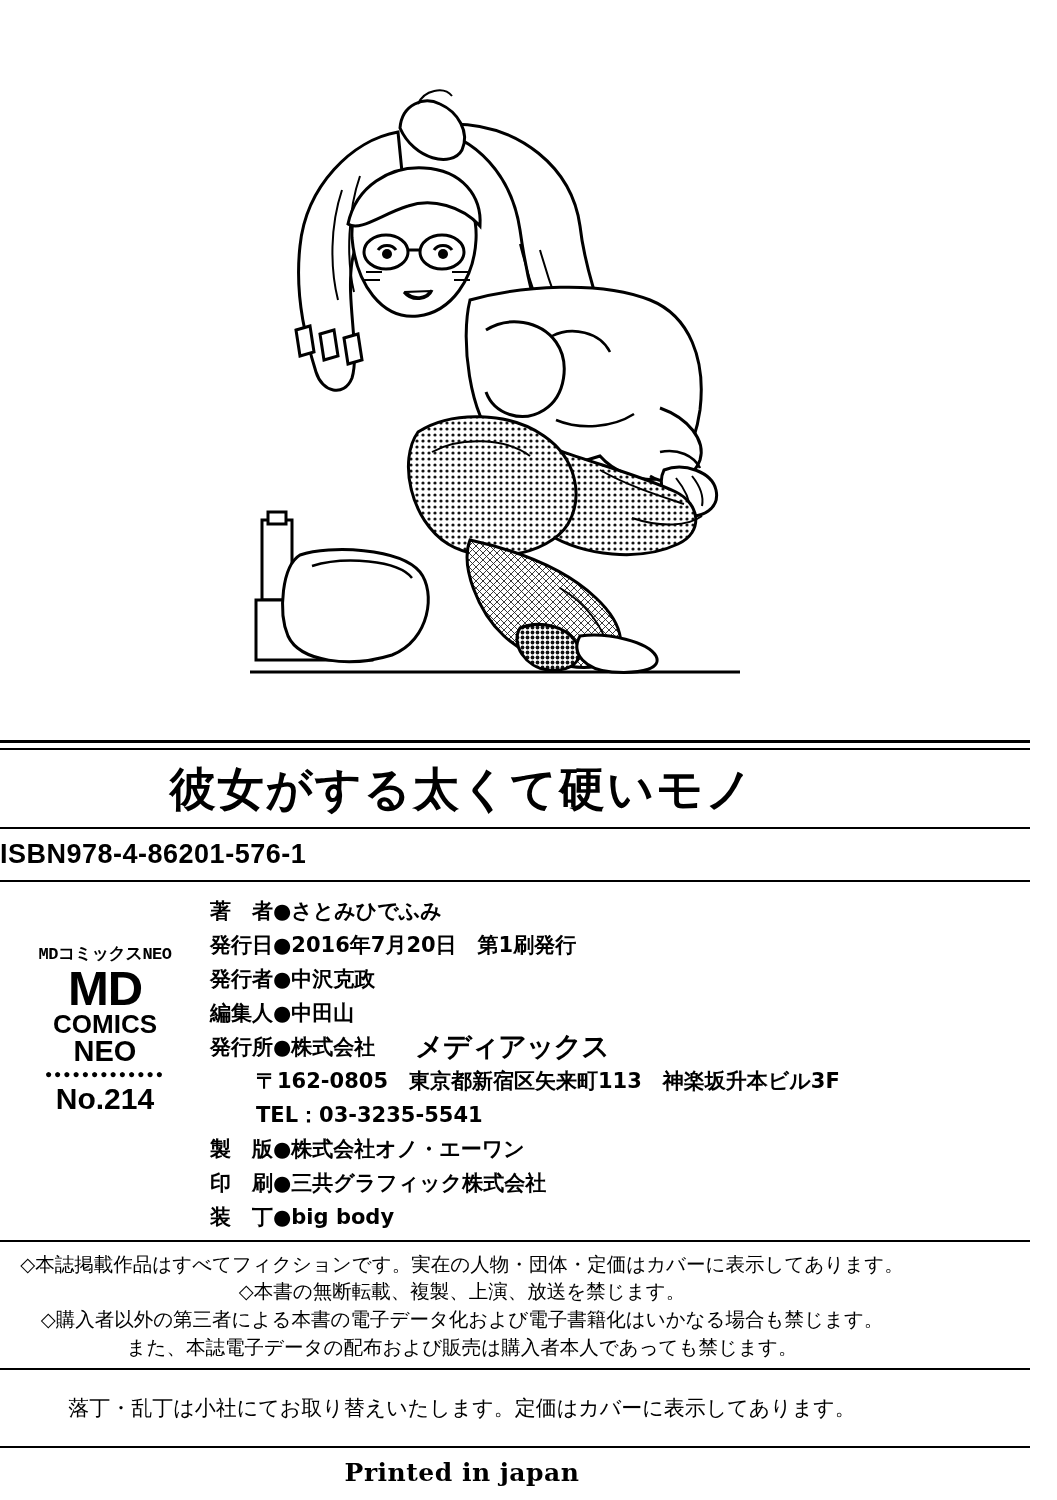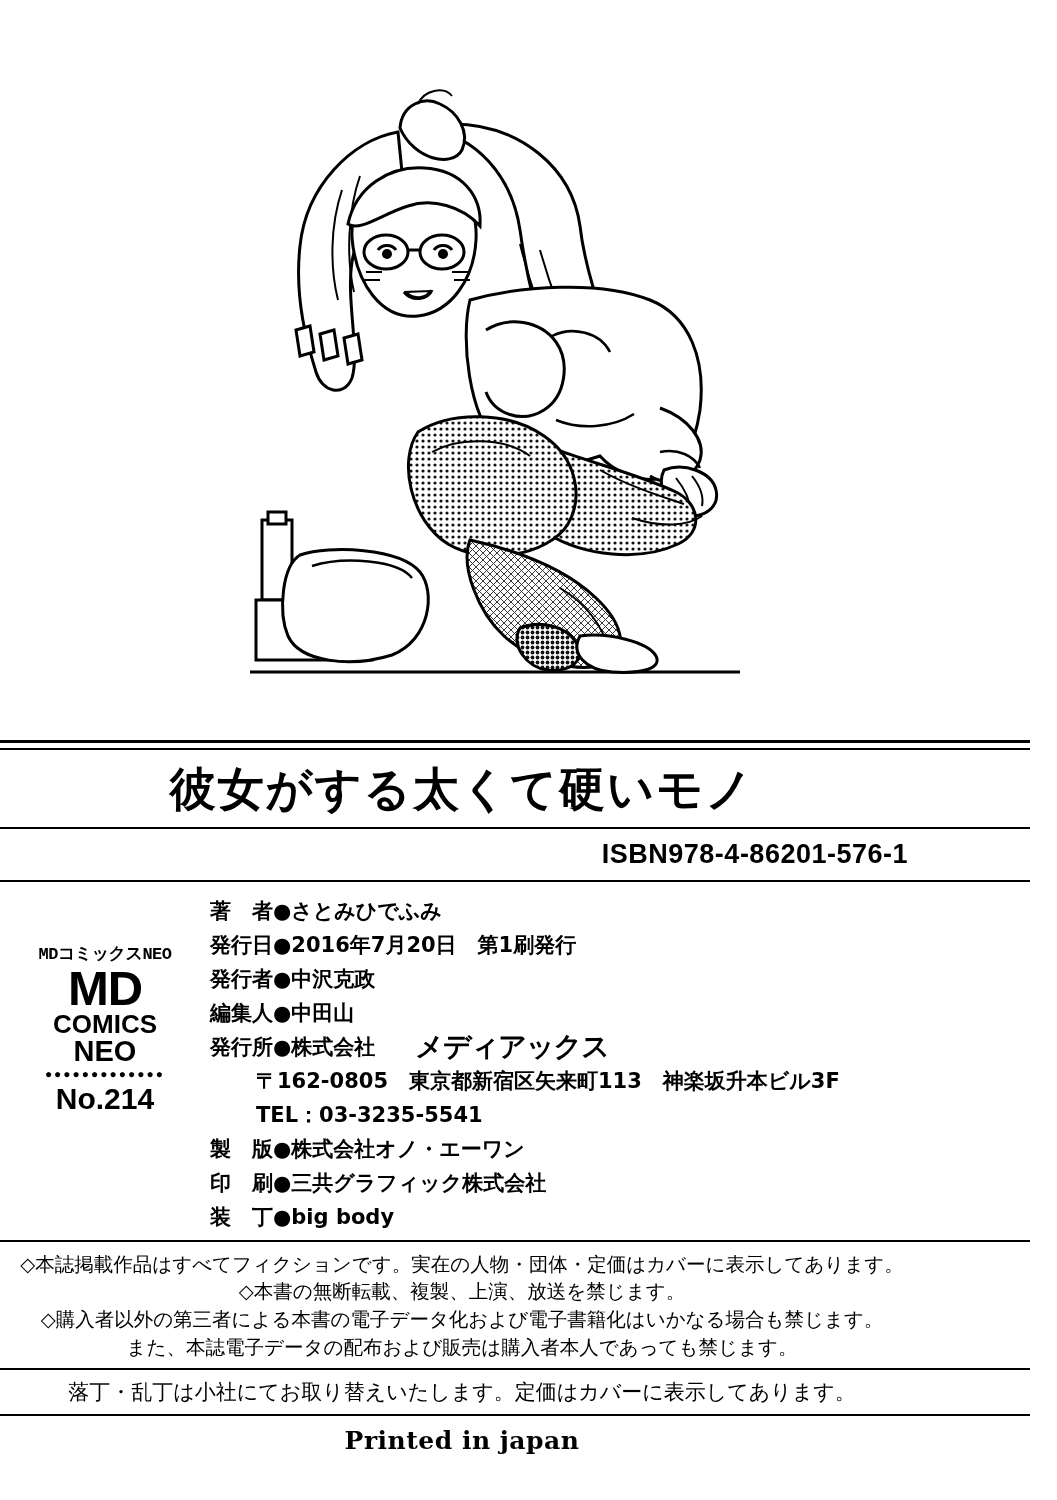--- a/index.html
+++ b/index.html
@@ -51,21 +51,21 @@
   }
   .title-band .title {
     font-family: "DejaVu Sans", sans-serif;
     font-weight: bold;
     font-size: 46px;
     letter-spacing: 2px;
     line-height: 1.1;
   }
 
   .isbn-band {
-    text-align: right;
+    text-align: left;
     padding: 10px 16px 10px 0;
   }
   .isbn-band .isbn {
     font-family: "Liberation Sans", sans-serif;
     font-weight: bold;
     font-size: 27px;
     letter-spacing: 0.5px;
   }
 
   
@@ -163,21 +163,21 @@
     margin: 0;
     font-family: "DejaVu Sans", sans-serif;
     font-size: 19.5px;
     line-height: 1.42;
   }
   .returns {
     text-align: center;
     padding: 9px 0 8px 0;
   }
   .returns p {
-    margin: 0;
+    margin: 16px;
     font-family: "DejaVu Sans", sans-serif;
     font-size: 21px;
     line-height: 1.3;
   }
   .printed {
     text-align: center;
     padding: 10px 0 0 0;
   }
   .printed span {
     font-family: "DejaVu Serif", serif;

